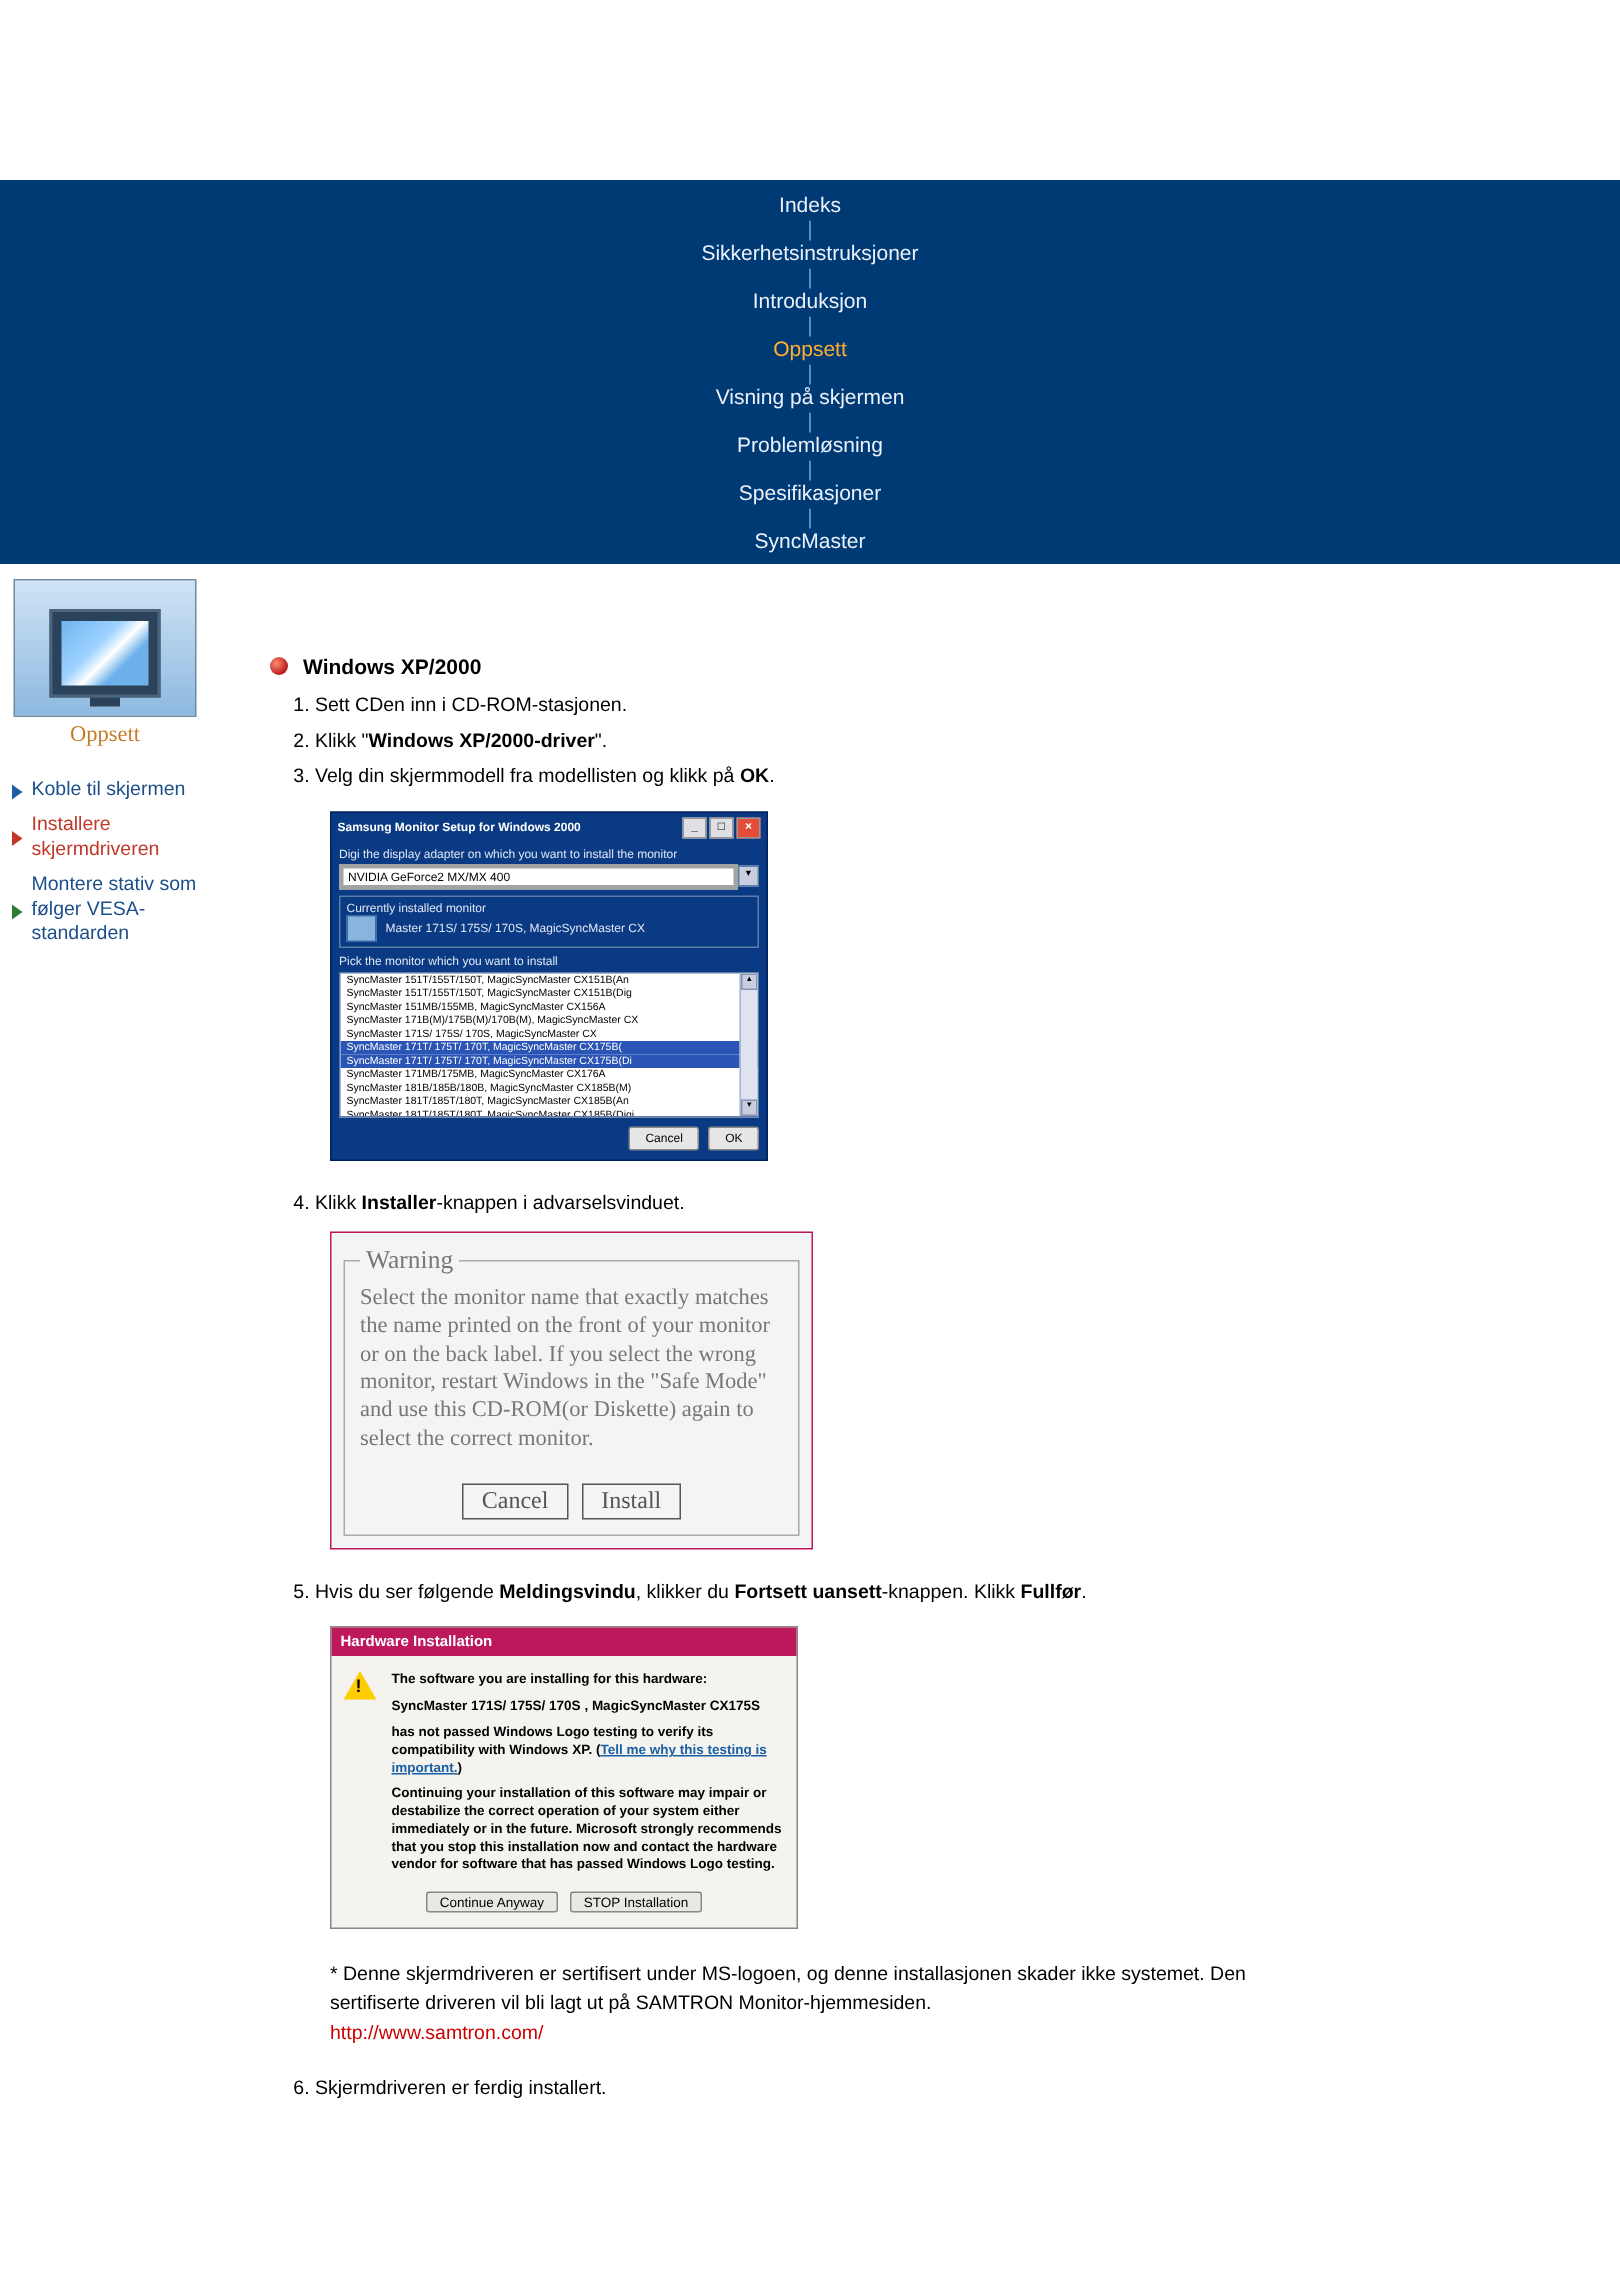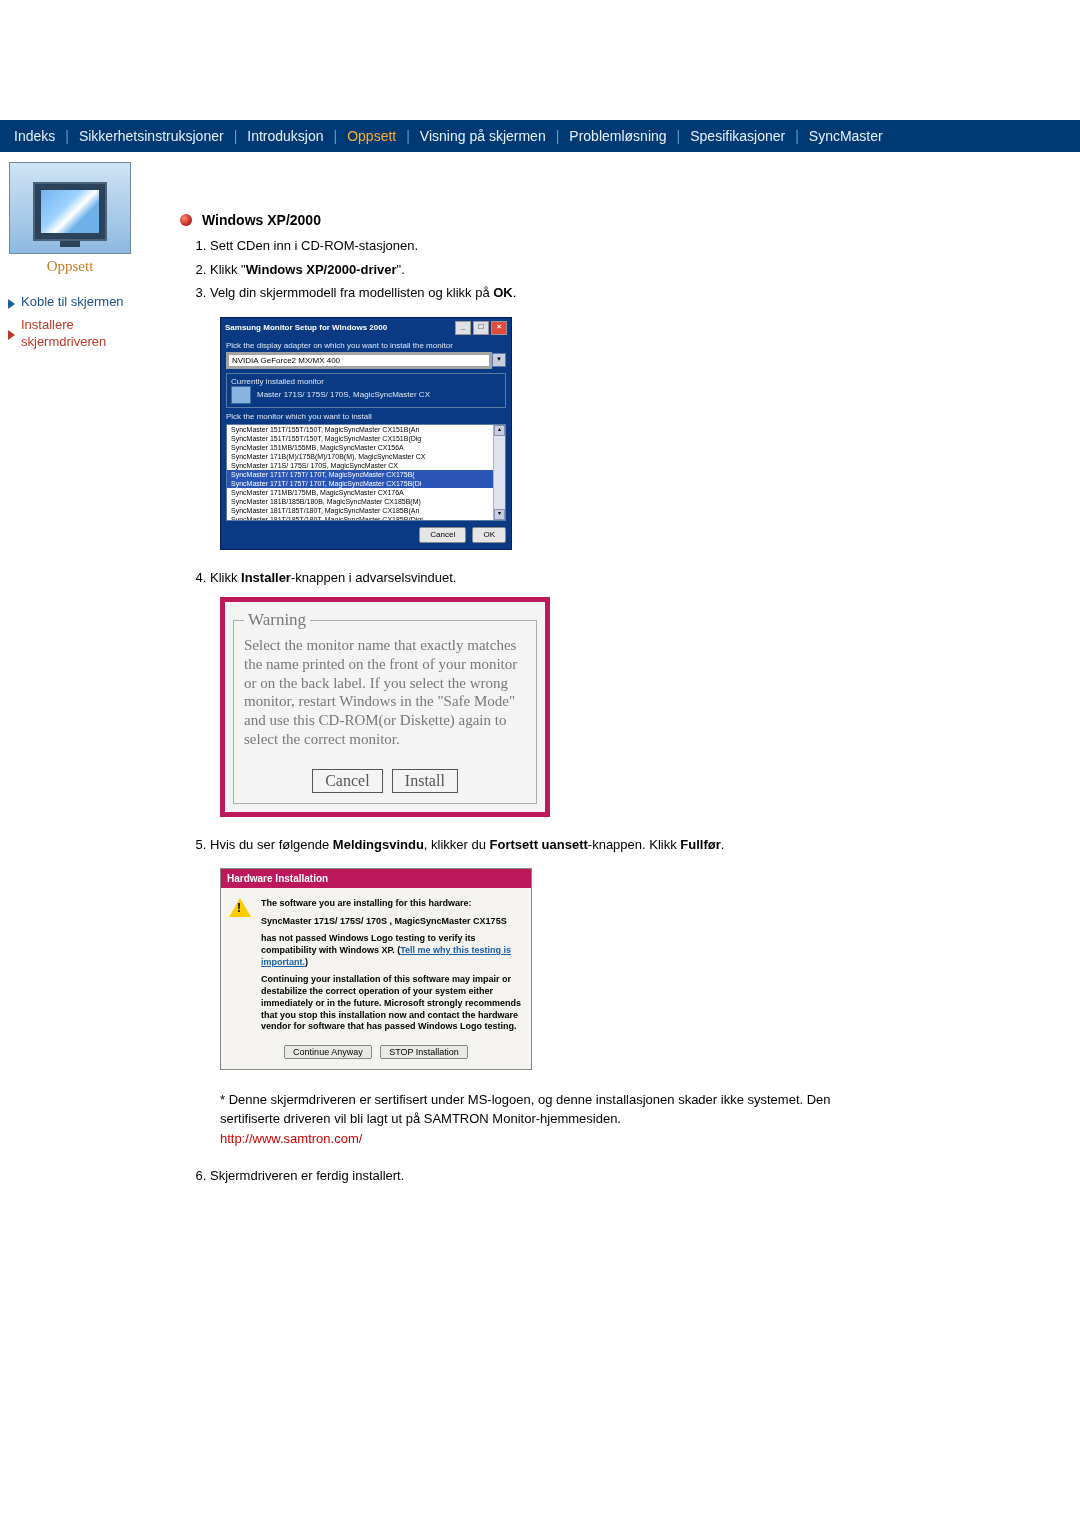--- a/index.html
+++ b/index.html
@@ -16,20 +16,21 @@
     padding-bottom: 200px;
   }
   .navbar {
     background: #003a74;
     color: #eaf1fa;
     display: flex;
     align-items: center;
     padding: 8px 10px;
     margin-top: 120px;
     font-size: 14px;
+    flex-direction: column;
   }
   .navbar .nav-item {
     padding: 0 4px;
   }
   .navbar .sep {
     color: #6a98c4;
     padding: 0 6px;
   }
   .navbar .active {
     color: #ffae2e;
@@ -262,21 +263,21 @@
     border-radius: 2px;
     padding: 0 10px;
     font-size: 8px;
     color: #000;
     margin-left: 4px;
     line-height: 14px;
   }
   .dialog-warning {
     margin: 10px 16px 18px 40px;
     width: 320px;
-    border: 5px solid #be185d;
+    border: 1px solid #be185d;
     background: #f4f4f4;
     font-family: "Times New Roman", Georgia, serif;
   }
   .dialog-warning fieldset {
     border: 1px solid #aaa;
     margin: 8px;
     padding: 6px 10px 10px 10px;
   }
   .dialog-warning legend {
     color: #777;
@@ -397,20 +398,24 @@
       </div>
       <div class="sidebar-links" id="sidebar-links">
           <div class="side-link">
             <span class="arrow blue"></span>
             <span class="txt-blue">Koble til skjermen</span>
           </div>
           <div class="side-link">
             <span class="arrow red"></span>
             <span class="txt-red">Installere skjermdriveren</span>
           </div>
+          <div class="side-link">
+            <span class="arrow green"></span>
+            <span class="txt-green">Montere stativ som følger VESA-standarden</span>
+          </div>
         </div>
     </div>
 
     <div class="main">
       <div class="section-title">
         <div class="bullet-red"></div>
         <h3>Windows XP/2000</h3>
       </div>
 
       <ol class="steps">
@@ -425,21 +430,21 @@
 
       <div class="dialog-setup">
         <div class="titlebar">
           <span>Samsung Monitor Setup for Windows 2000</span>
           <span class="spacer"></span>
           <span class="winbtn">_</span>
           <span class="winbtn">□</span>
           <span class="winbtn close">×</span>
         </div>
         <div class="body">
-          <div>Pick the display adapter on which you want to install the monitor</div>
+          <div>Digi the display adapter on which you want to install the monitor</div>
           <div class="select-row">
             <div class="select-box">NVIDIA GeForce2 MX/MX 400</div>
             <div class="sel-arrow">▾</div>
           </div>
           <div class="group">
             <div>Currently installed monitor</div>
             <div class="group-inner">
               <div class="mon-ico"></div>
               <span>Master 171S/ 175S/ 170S, MagicSyncMaster CX</span>
             </div>

